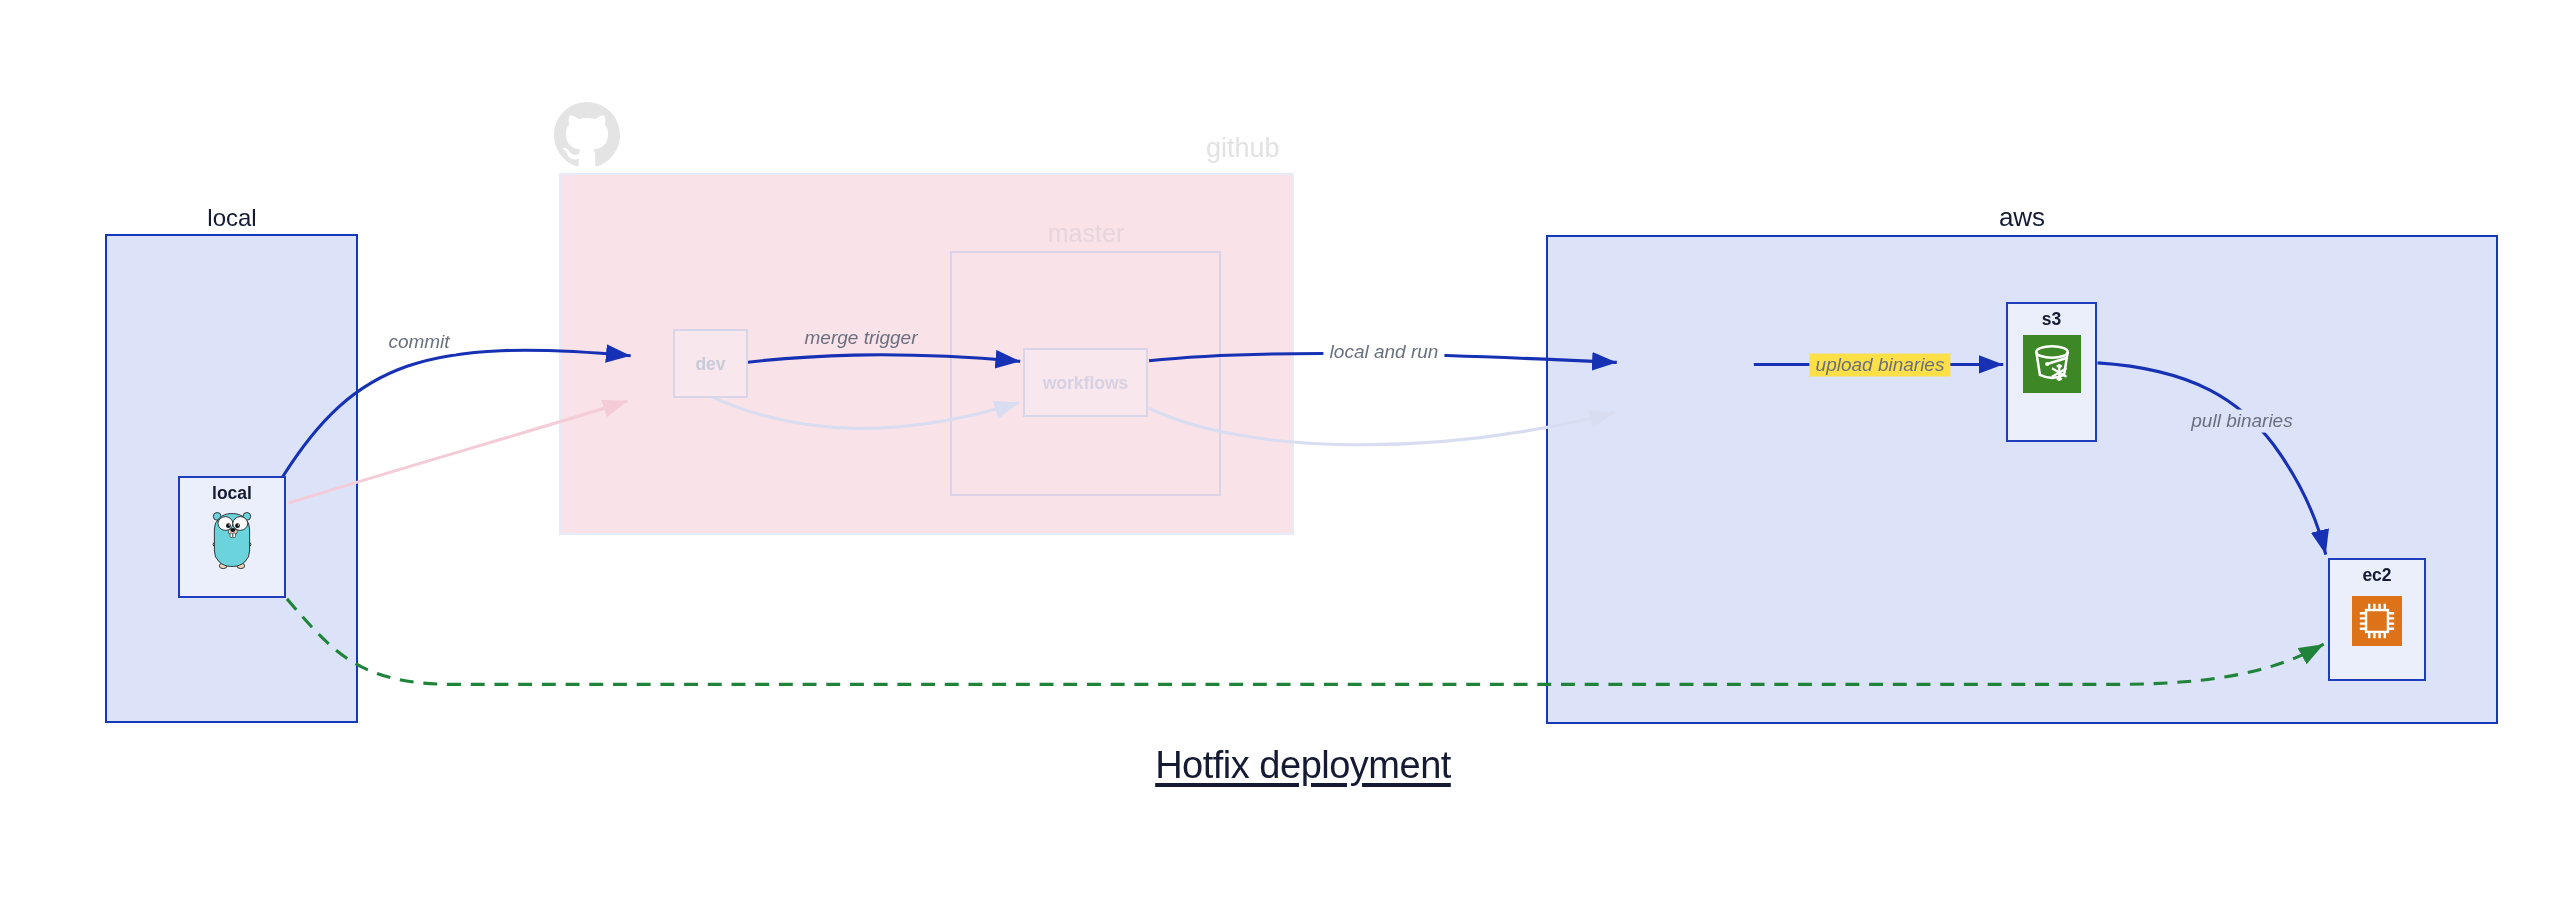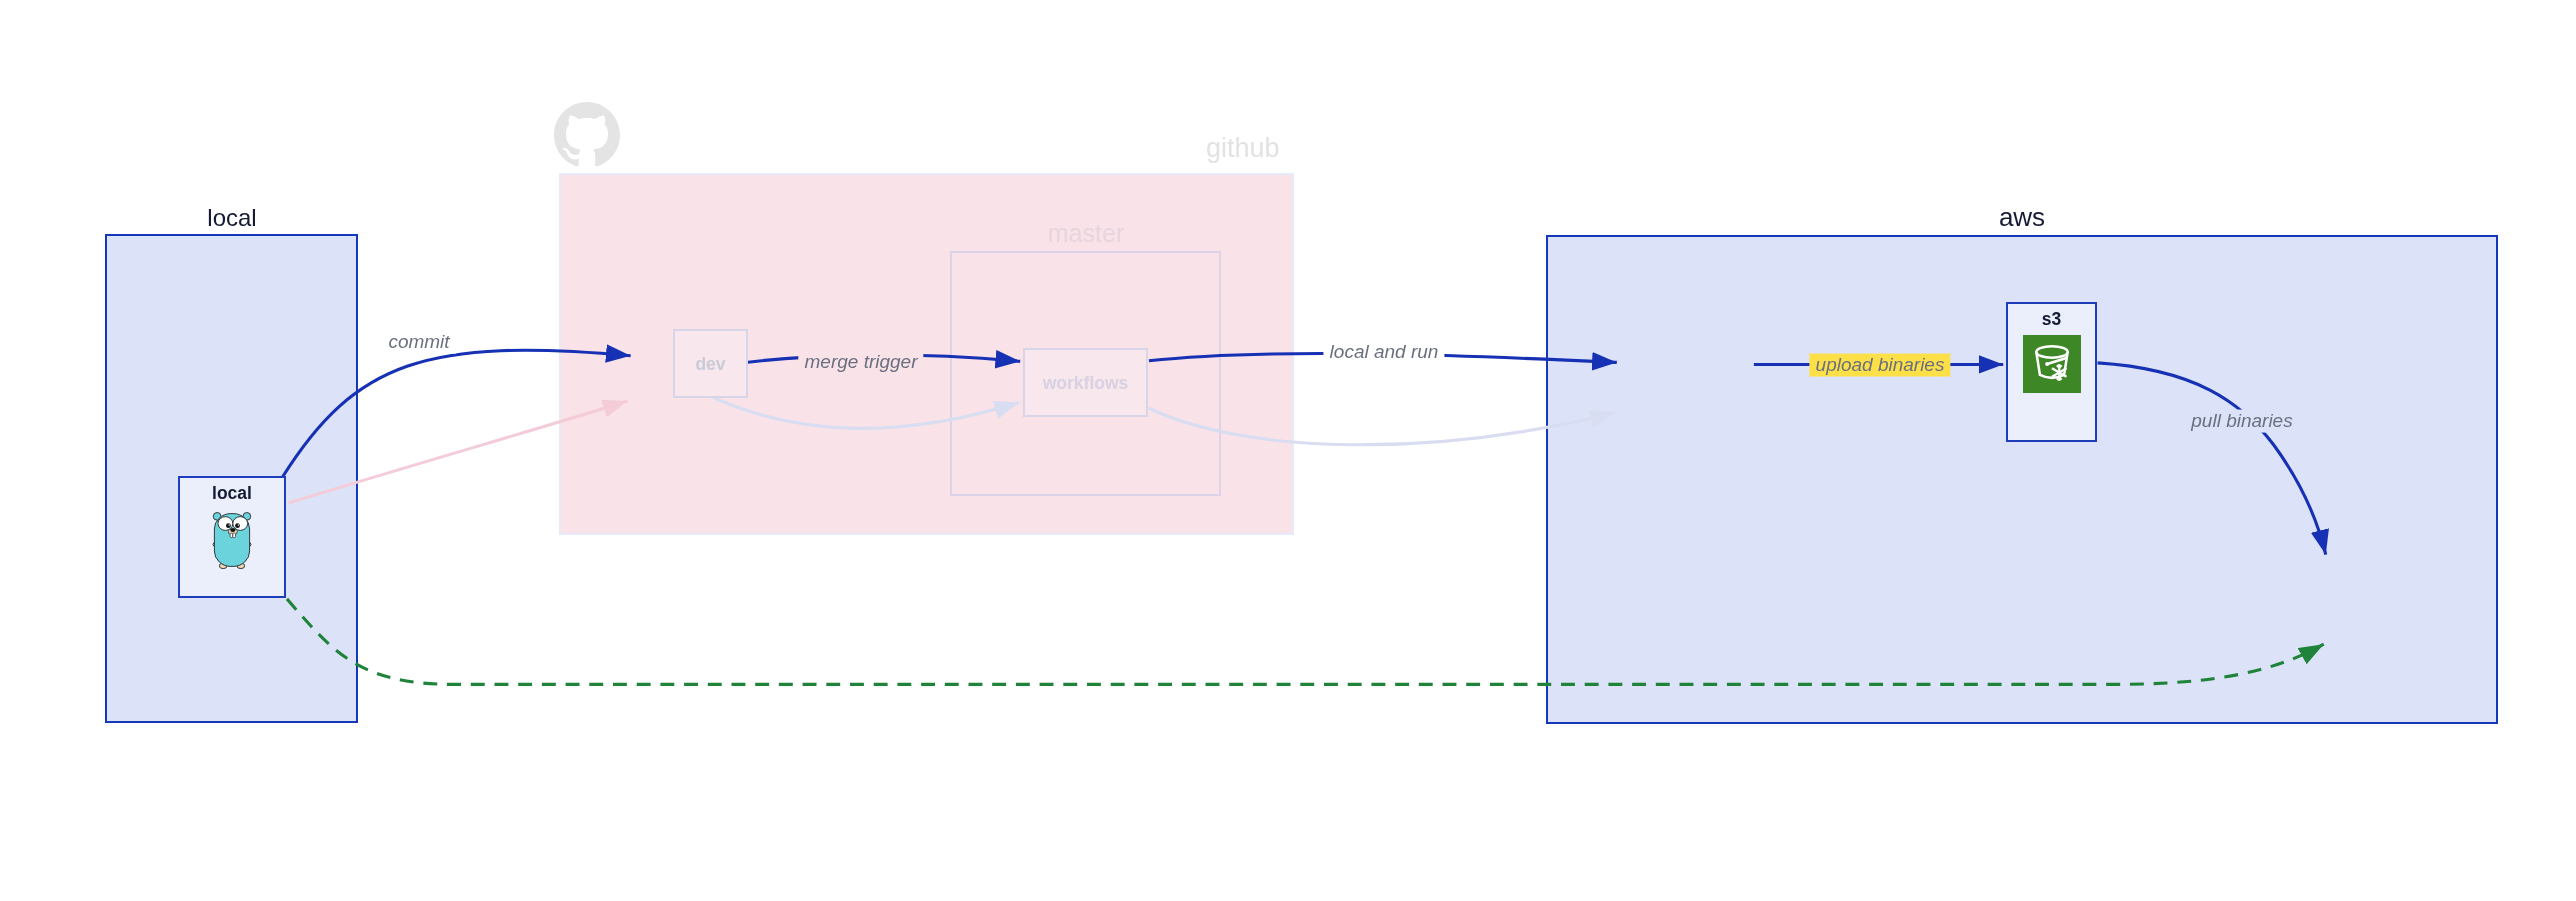--- a/index.html
+++ b/index.html
@@ -80,21 +80,21 @@
     <path class="edge" stroke-width="6" marker-end="url(#mBlue)" d="M 548 926 C 690 700 830 655 1224 690" stroke="#1731b5"></path>
     <path class="edge" stroke-width="6" marker-end="url(#mBlue)" d="M 1377 712 C 1560 686 1740 680 1980 701" stroke="#1731b5"></path>
     <path class="edge" stroke-width="6" marker-end="url(#mBlue)" d="M 2230 700 C 2480 672 2900 692 3138 703" stroke="#1731b5"></path>
     <path class="edge" stroke-width="6" marker-end="url(#mBlue)" d="M 3404 707 L 3888 707" stroke="#1731b5"></path>
     <path class="edge" stroke-width="6" marker-end="url(#mBlue)" d="M 4071 704 C 4260 716 4350 780 4412 862 C 4468 938 4498 1010 4514 1076" stroke="#1731b5"></path>
 
     <path class="edge" stroke-width="6" stroke-dasharray="27 19" marker-end="url(#mGreen)" d="M 557 1162 C 648 1268 700 1328 880 1328 L 4100 1328 C 4310 1328 4420 1300 4510 1250" stroke="#1f8339"></path>
   </svg>
 
   <div class="edge-label" style="left:419px;top:342px;background:#ffffff;">commit</div>
-  <div class="edge-label" style="left:861px;top:362px;background:#f9e2e8;">merge trigger</div>
+  <div class="edge-label" style="left:861px;top:338px;background:#f9e2e8;">merge trigger</div>
   <div class="edge-label" style="left:1384px;top:352px;background:#ffffff;">local and run</div>
   <div class="edge-label" style="left:1880px;top:365px;background:#fde047;">upload binaries</div>
   <div class="edge-label" style="left:2242px;top:421px;background:#dce3f8;">pull binaries</div>
 
   <div class="node solid" style="left:178px;top:476px;width:108px;height:122px;">
     <div class="node-label">local</div>
     <svg style="position:absolute;left:50%;top:30px;transform:translateX(-50%);" width="44" height="64" viewBox="0 0 80 112">
       <g stroke="#32363a" stroke-width="1.8">
         <ellipse cx="11" cy="64" rx="5.5" ry="4" fill="#f2d3b4"></ellipse>
         <ellipse cx="69" cy="64" rx="5.5" ry="4" fill="#f2d3b4"></ellipse>
@@ -141,16 +141,30 @@
       <g stroke="#ffffff" stroke-width="3.6" fill="none">
         <path d="M60 48 V76"></path>
         <path d="M48 55 L72 69"></path>
         <path d="M72 55 L48 69"></path>
         <path d="M56 50 L60 54 L64 50"></path>
         <path d="M56 74 L60 70 L64 74"></path>
       </g>
     </svg>
   </div>
 
+  <div class="node solid" style="left:2328px;top:558px;width:98px;height:123px;">
+    <div class="node-label">ec2</div>
+    <svg style="position:absolute;left:50%;top:36px;transform:translateX(-50%);" width="50" height="50" viewBox="0 0 96 96">
+      <rect x="0" y="0" width="96" height="96" fill="#dd7218"></rect>
+      <rect x="27" y="27" width="42" height="42" fill="none" stroke="#ffffff" stroke-width="4.6"></rect>
+      <g stroke="#ffffff" stroke-width="4.6">
+        <path d="M33 27 V15 M43 27 V15 M53 27 V15 M63 27 V15"></path>
+        <path d="M33 81 V69 M43 81 V69 M53 81 V69 M63 81 V69"></path>
+        <path d="M27 33 H15 M27 43 H15 M27 53 H15 M27 63 H15"></path>
+        <path d="M69 33 H81 M69 43 H81 M69 53 H81 M69 63 H81"></path>
+      </g>
+    </svg>
+  </div>
 
+  <div class="title" style="left:1303px;top:744px;">Hotfix deployment</div>
 
 </div>
 
 
 </body></html>

